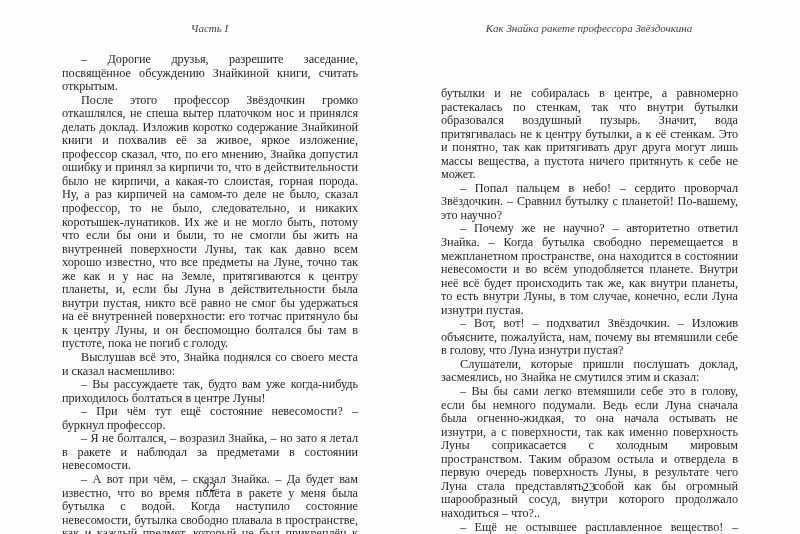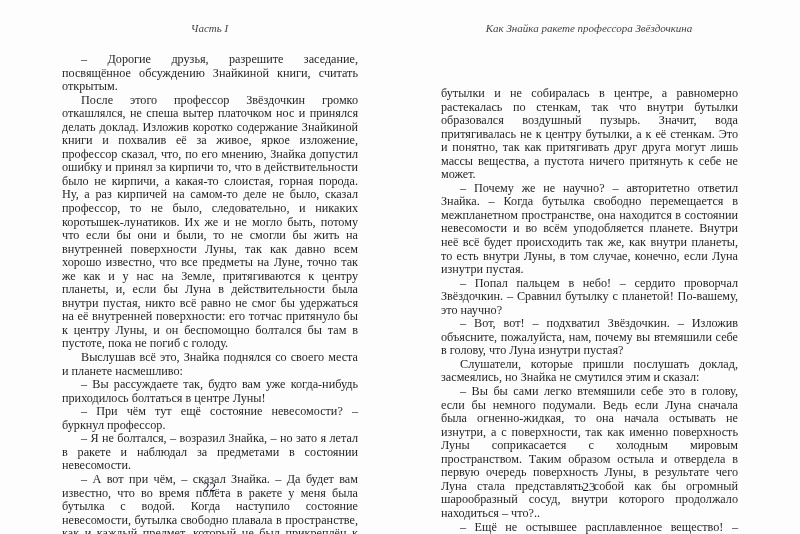--- a/index.html
+++ b/index.html
@@ -80,35 +80,35 @@
 </head>
 <body>
 
 <div class="spread">
 
   <div class="page left">
     <div class="running-head">Часть I</div>
     <div class="body-text">
       <p>– Дорогие друзья, разрешите заседание, посвящённое обсуждению Знайкиной книги, считать открытым.</p>
       <p>После этого профессор Звёздочкин громко откашлялся, не спеша вытер платочком нос и принялся делать доклад. Изложив коротко содержание Знайкиной книги и похвалив её за живое, яркое изложение, профессор сказал, что, по его мнению, Знайка допустил ошибку и принял за кирпичи то, что в действительности было не кирпичи, а какая-то слоистая, горная порода. Ну, а раз кирпичей на самом-то деле не было, сказал профессор, то не было, следовательно, и никаких коротышек-лунатиков. Их же и не могло быть, потому что если бы они и были, то не смогли бы жить на внутренней поверхности Луны, так как давно всем хорошо известно, что все предметы на Луне, точно так же как и у нас на Земле, притягиваются к центру планеты, и, если бы Луна в действительности была внутри пустая, никто всё равно не смог бы удержаться на её внутренней поверхности: его тотчас притянуло бы к центру Луны, и он беспомощно болтался бы там в пустоте, пока не погиб с голоду.</p>
-      <p>Выслушав всё это, Знайка поднялся со своего места и планете насмешливо:</p>
+      <p>Выслушав всё это, Знайка поднялся со своего места и сказал насмешливо:</p>
       <p>– Вы рассуждаете так, будто вам уже когда-нибудь приходилось болтаться в центре Луны!</p>
       <p>– При чём тут ещё состояние невесомости? – буркнул профессор.</p>
       <p>– Я не болтался, – возразил Знайка, – но зато я летал в ракете и наблюдал за предметами в состоянии невесомости.</p>
       <p>– А вот при чём, – сказал Знайка. – Да будет вам известно, что во время полёта в ракете у меня была бутылка с водой. Когда наступило состояние невесомости, бутылка свободно плавала в пространстве, как и каждый предмет, который не был прикреплён к стенам кабины. Всё было нормально, пока вода целиком наполняла бутылку. Но когда я половину воды выпил, начались странности: оставшаяся вода не держалась на дне</p>
     </div>
     <div class="folio">22</div>
   </div>
 
   <div class="page right">
     <div class="running-head">Как Знайка ракете профессора Звёздочкина</div>
     <div class="body-text">
       <p class="cont">бутылки и не собиралась в центре, а равномерно растекалась по стенкам, так что внутри бутылки образовался воздушный пузырь. Значит, вода притягивалась не к центру бутылки, а к её стенкам. Это и понятно, так как притягивать друг друга могут лишь массы вещества, а пустота ничего притянуть к себе не может.</p>
+      <p>– Попал пальцем в небо! – сердито проворчал Звёздочкин. – Сравнил бутылку с планетой! По-вашему, это научно?</p>
       <p>– Почему же не научно? – авторитетно ответил Знайка. – Когда бутылка свободно перемещается в межпланетном пространстве, она находится в состоянии невесомости и во всём уподобляется планете. Внутри неё всё будет происходить так же, как внутри планеты, то есть внутри Луны, в том случае, конечно, если Луна изнутри пустая.</p>
-      <p>– Попал пальцем в небо! – сердито проворчал Звёздочкин. – Сравнил бутылку с планетой! По-вашему, это научно?</p>
       <p>– Вот, вот! – подхватил Звёздочкин. – Изложив объясните, пожалуйста, нам, почему вы втемяшили себе в голову, что Луна изнутри пустая?</p>
       <p>Слушатели, которые пришли послушать доклад, засмеялись, но Знайка не смутился этим и сказал:</p>
       <p>– Вы бы сами легко втемяшили себе это в голову, если бы немного подумали. Ведь если Луна сначала была огненно-жидкая, то она начала остывать не изнутри, а с поверхности, так как именно поверхность Луны соприкасается с холодным мировым пространством. Таким образом остыла и отвердела в первую очередь поверхность Луны, в результате чего Луна стала представлять собой как бы огромный шарообразный сосуд, внутри которого продолжало находиться – что?..</p>
       <p>– Ещё не остывшее расплавленное вещество! – закричал кто-то из слушателей.</p>
       <p>– Верно! – подхватил Знайка. – Ещё не остывшее расплавленное вещество, то есть, попросту говоря, жидкость.</p>
 
     </div>
     <div class="folio">23</div>
   </div>
 

